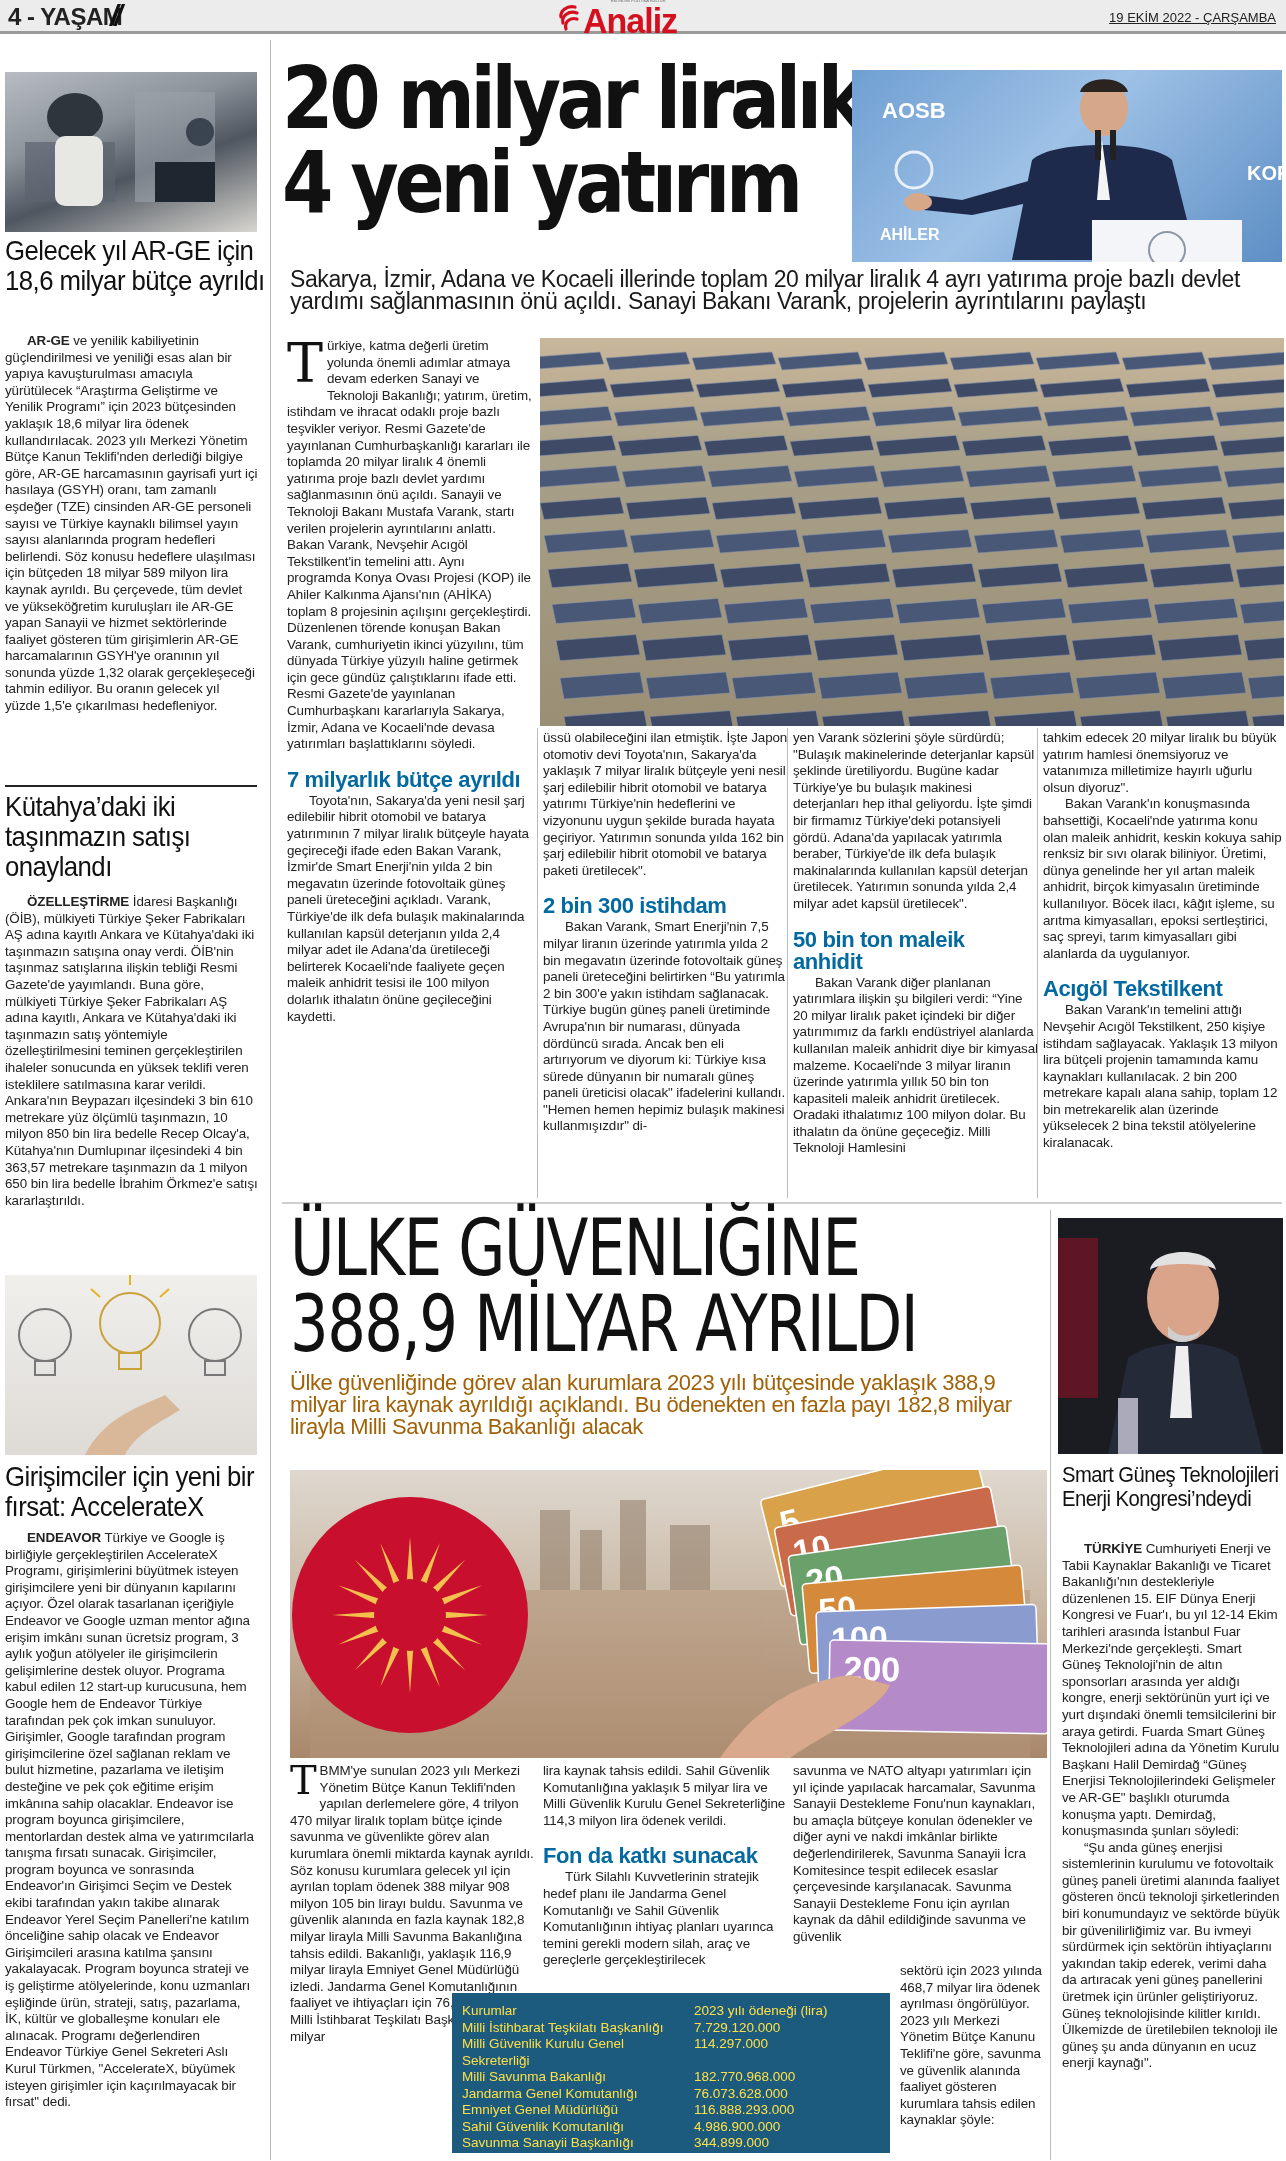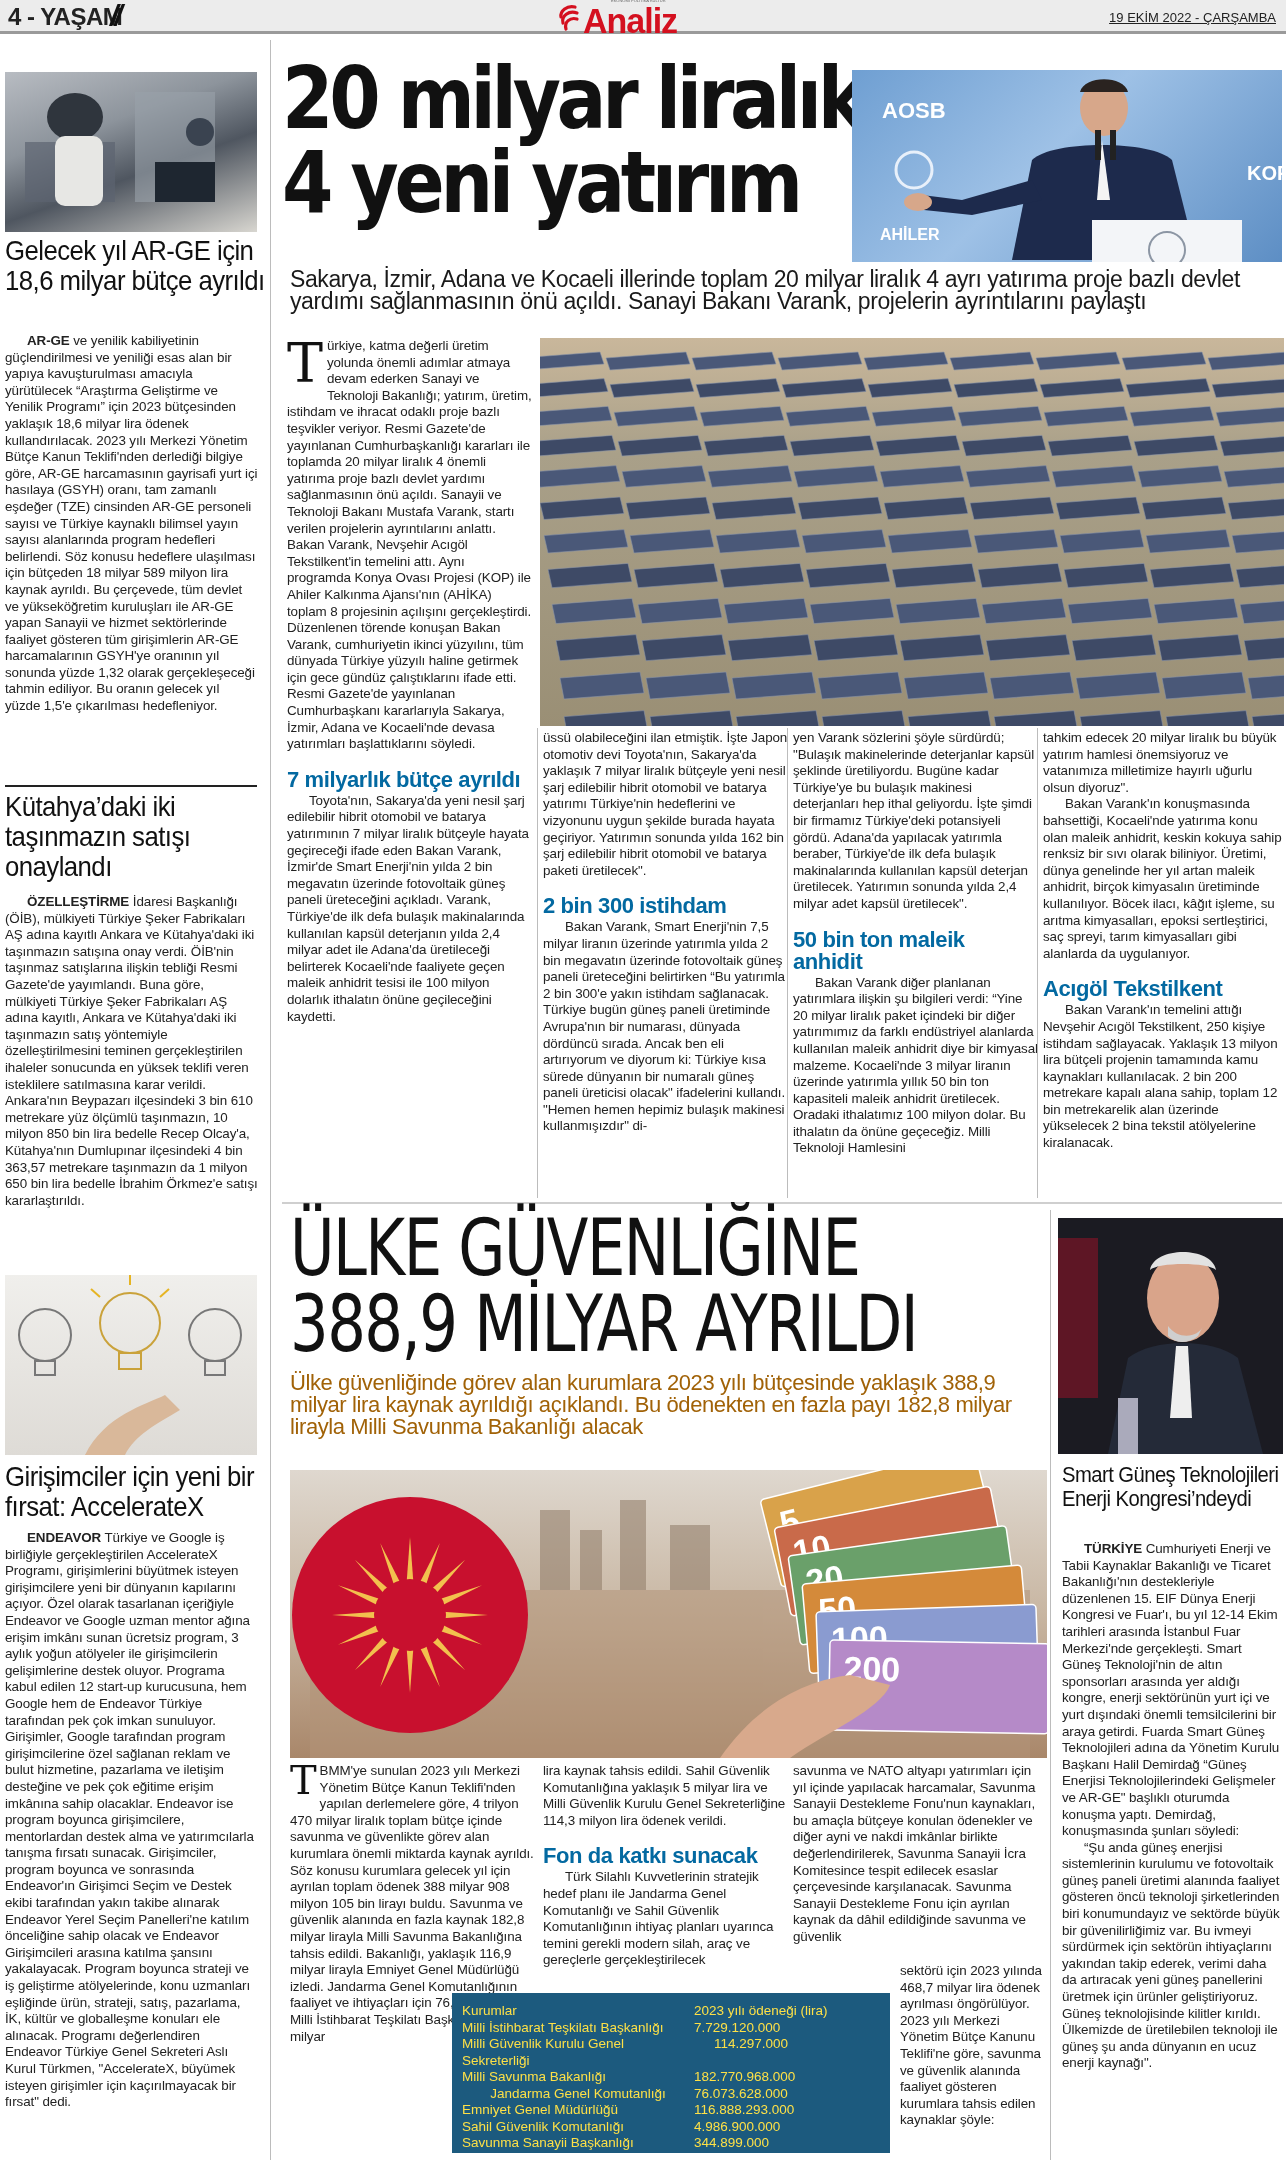--- a/index.html
+++ b/index.html
@@ -357,30 +357,30 @@
 <div class="abs" style="left:452px;top:1993px;width:438px;height:160px;background:#1c5a7e;padding:10px 10px;color:#fde047;font-family:'Liberation Sans Narrow','Liberation Sans',sans-serif;font-size:13.5px;line-height:16.5px">
   <div style="display:flex">
     <span style="width:232px">Kurumlar</span>
     <span>2023 yılı ödeneği (lira)</span>
   </div>
   <div id="table-rows">
       <div style="display: flex;">
         <span style="width: 232px;">Milli İstihbarat Teşkilatı Başkanlığı</span>
         <span>7.729.120.000</span>
       </div>
-      <div style="display: flex; gap: 20px;">
+      <div style="display: flex;">
         <span style="width: 232px;">Milli Güvenlik Kurulu Genel Sekreterliği</span>
         <span>114.297.000</span>
       </div>
       <div style="display: flex;">
         <span style="width: 232px;">Milli Savunma Bakanlığı</span>
         <span>182.770.968.000</span>
       </div>
       <div style="display: flex;">
-        <span style="width: 232px; text-align: center;">Jandarma Genel Komutanlığı</span>
+        <span style="width: 232px;">Jandarma Genel Komutanlığı</span>
         <span>76.073.628.000</span>
       </div>
       <div style="display: flex;">
         <span style="width: 232px;">Emniyet Genel Müdürlüğü</span>
         <span>116.888.293.000</span>
       </div>
       <div style="display: flex;">
         <span style="width: 232px;">Sahil Güvenlik Komutanlığı</span>
         <span>4.986.900.000</span>
       </div>

